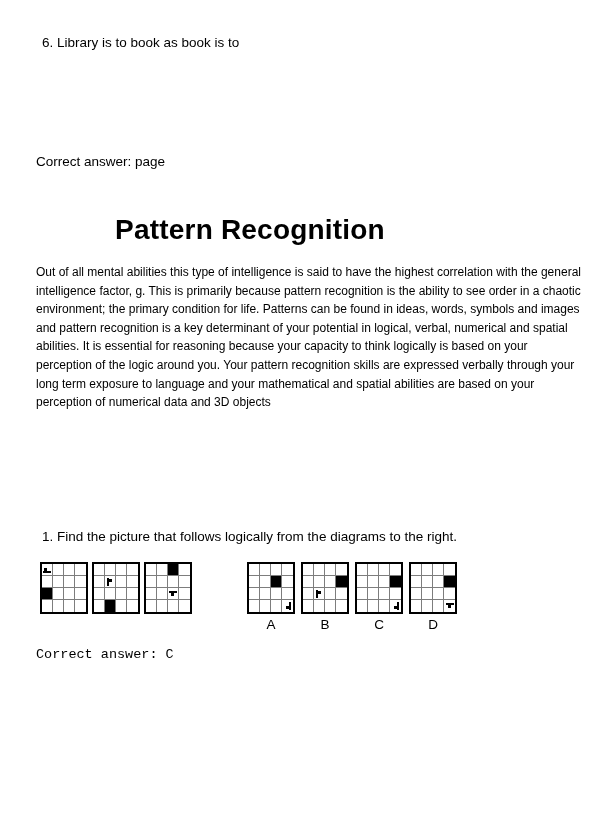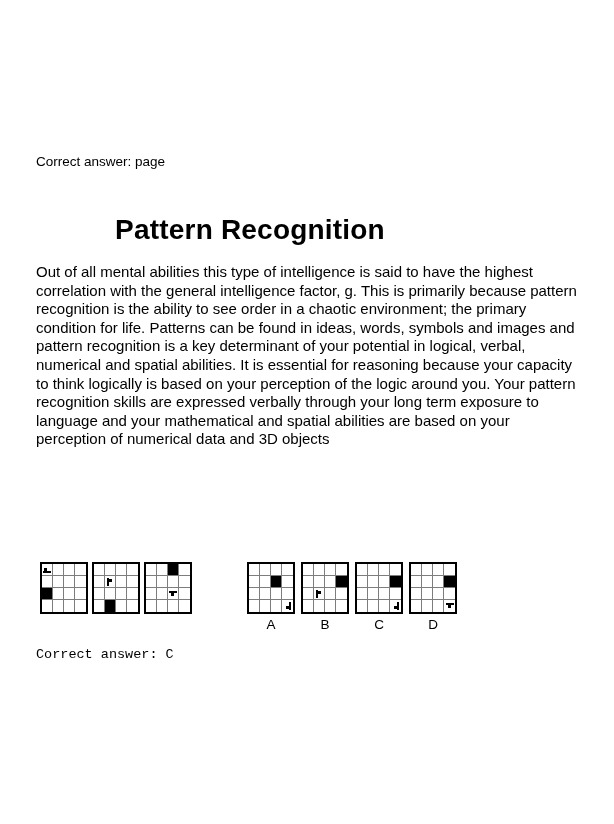--- a/index.html
+++ b/index.html
@@ -23,21 +23,21 @@
   .q1-answer  { top:647px;font-family:Liberation Mono, monospace; }
 
   .section-title {
     left:0; top:214px; width:500px;
     text-align:center;
     font-size:28px; font-weight:bold;
     letter-spacing:0.2px;
   }
   .section-body {
     left:36px; top:263px; width:547px;
-    font-size:15px; line-height:18.6px;
+    font-size:12px; line-height:18.6px;
   }
   .q1-prompt { top:529px; }
 
   
   .grids-row { left:40px; top:562px; display:flex; align-items:flex-start; }
   .seq-group { display:flex; gap:4px; }
   .opt-group { display:flex; gap:6px; margin-left:55px; }
   .opt-col   { display:flex; flex-direction:column; align-items:center; gap:4px; }
   .opt-label { font-size:13.5px; line-height:14px; }
 
@@ -70,29 +70,31 @@
   .glyph-up::before    { left:0;    bottom:1px; width:8px; height:2px; }
   .glyph-up::after     { left:1px;  bottom:3px; width:3px; height:3px; }
   .glyph-down::before  { left:0;    top:1px;    width:8px; height:2px; }
   .glyph-down::after   { left:2px;  top:3px;    width:3px; height:3px; }
 </style>
 </head>
 <body>
 
 <div class="page">
 
+  <div class="abs q-prompt q6-prompt">6. Library is to book as book is to</div>
 
 
 
   <div class="abs answer-line q6-answer">Correct answer: page</div>
 
   <div class="abs section-title">Pattern Recognition</div>
 
   <div class="abs section-body">Out of all mental abilities this type of intelligence is said to have the highest correlation with the general intelligence factor, g. This is primarily because pattern recognition is the ability to see order in a chaotic environment; the primary condition for life. Patterns can be found in ideas, words, symbols and images and pattern recognition is a key determinant of your potential in logical, verbal, numerical and spatial abilities. It is essential for reasoning because your capacity to think logically is based on your perception of the logic around you. Your pattern recognition skills are expressed verbally through your long term exposure to language and your mathematical and spatial abilities are based on your perception of numerical data and 3D objects</div>
 
+  <div class="abs q-prompt q1-prompt">1. Find the picture that follows logically from the diagrams to the right.</div>
 
   <div class="abs grids-row">
     <div class="seq-group">
       <div class="pgrid">
           <div class="cell">
             <div class="glyph glyph-up"></div>
           </div>
           <div class="cell"></div>
           <div class="cell"></div>
           <div class="cell last-col"></div>

